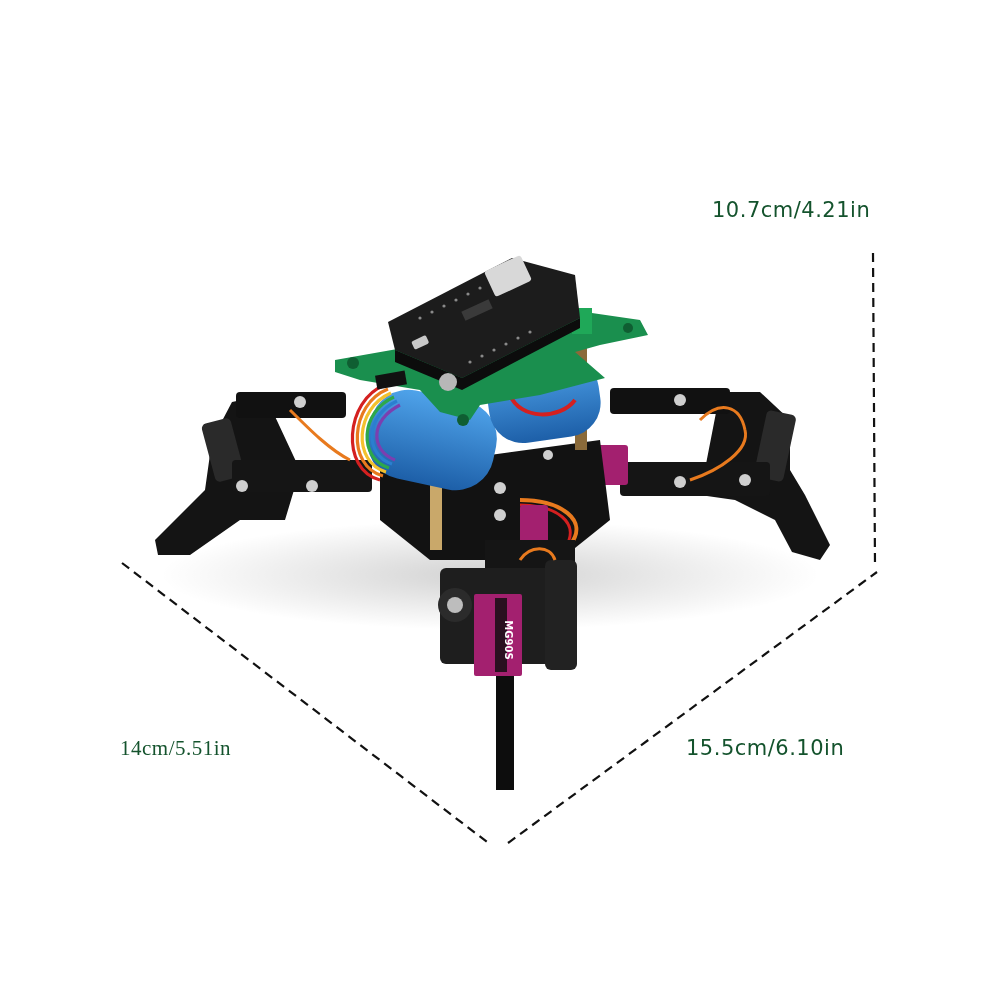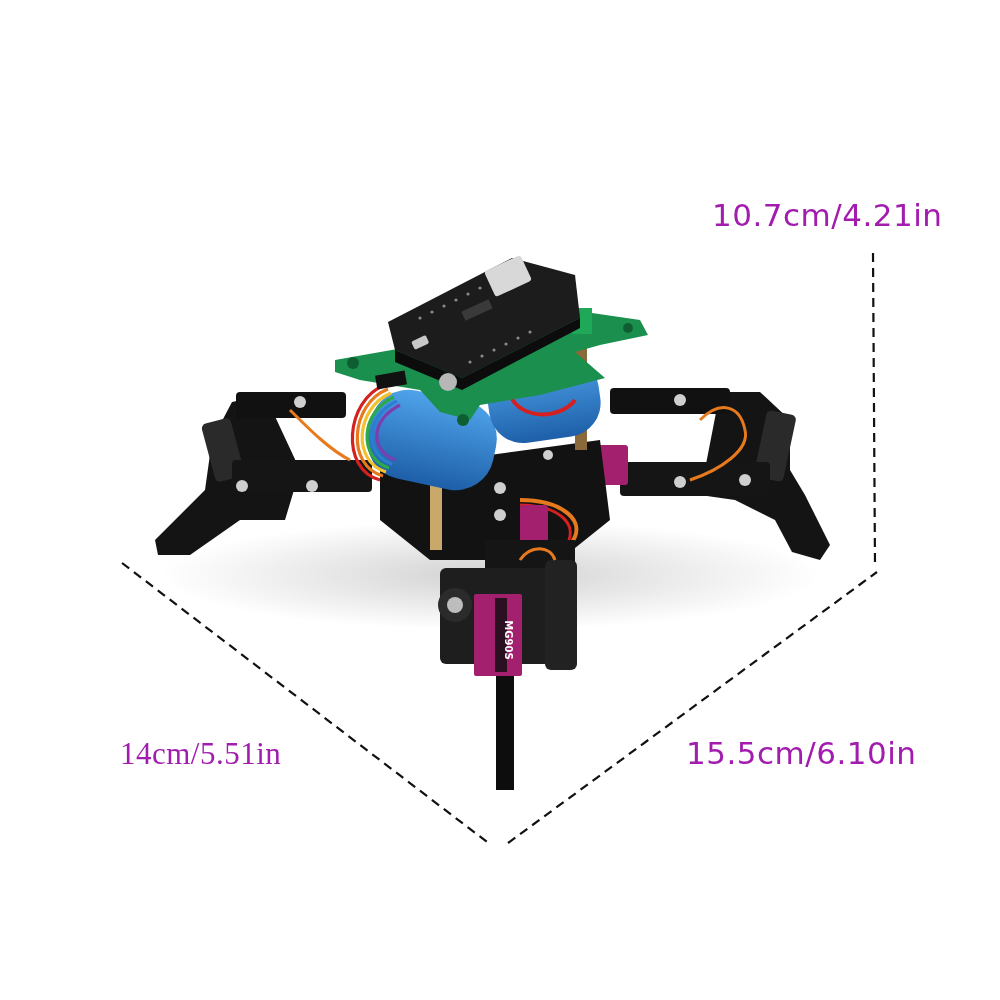--- a/index.html
+++ b/index.html
@@ -1,19 +1,19 @@
 <!DOCTYPE html>
 <html><head>
 <meta charset="utf-8">
 <style>
   html, body { margin:0; padding:0; background:#ffffff; }
   body { width:1000px; height:1000px; position:relative; overflow:hidden;
          font-family:"DejaVu Sans","Liberation Sans",sans-serif; }
   .stage { position:absolute; left:0; top:0; width:1000px; height:1000px; }
-  .dim-label { position:absolute; color:#a21caf; font-size:31px; letter-spacing:0.5px;
+  .dim-label { position:absolute; color:#14532d; font-size:21px; letter-spacing:0.5px;
                white-space:nowrap; line-height:1; }
   #lbl-height { left:712px; top:200px; }
   #lbl-depth  { left:120px; top:738px;font-family:Liberation Serif, serif; }
   #lbl-width  { left:686px; top:738px; }
   svg { position:absolute; left:0; top:0; }
 </style>
 </head>
 <body>
 
 <div class="stage">

